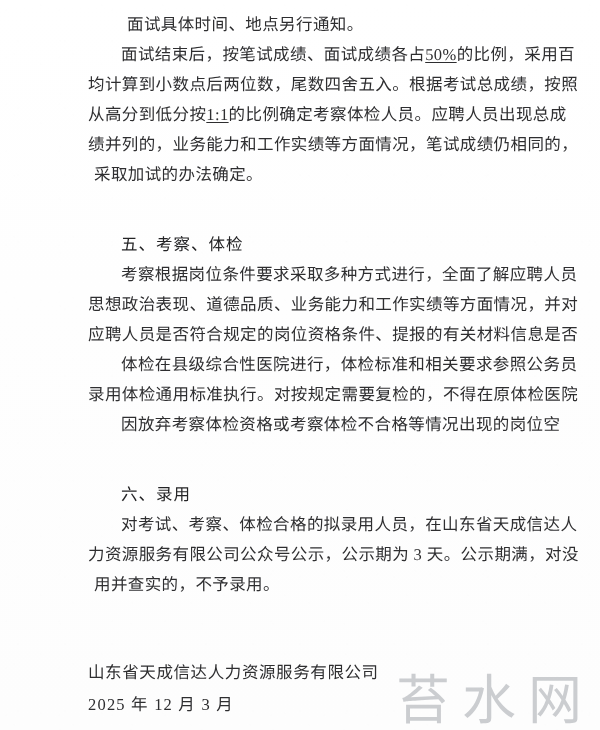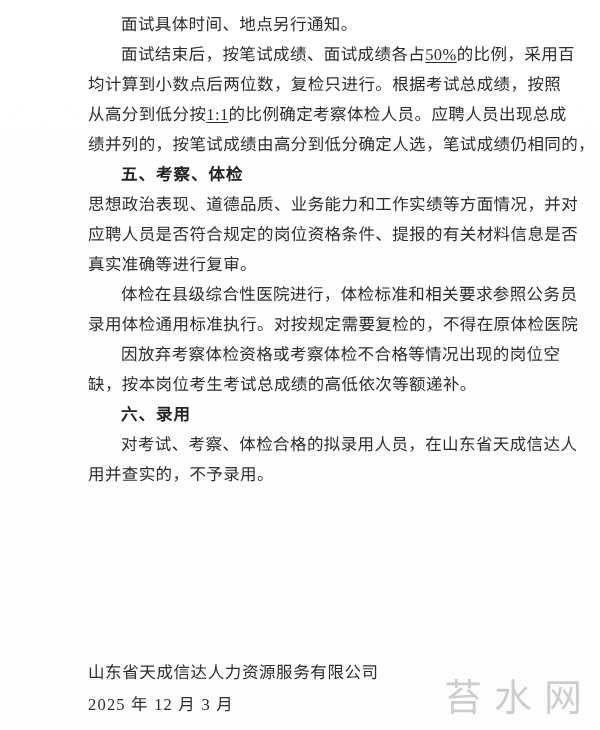--- a/index.html
+++ b/index.html
@@ -59,27 +59,29 @@
   .line.just {
     text-align: justify;
     text-align-last: justify;
   }
   .line.indent {
     text-indent: 33px;
   }
   .line.last {
     text-align: left;
     text-align-last: left;
+    margin-left: 6px;
   }
 
   .heading {
-    font-weight: bold;
+    font-weight: normal;
     text-indent: 33px;
     letter-spacing: 1px;
     color: #232325;
+    margin-top: 40px;
   }
 
   .u {
     text-decoration: underline;
     text-underline-offset: 2px;
   }
 
   .sig {
     position: absolute;
     left: 88px;
@@ -93,22 +95,22 @@
     white-space: nowrap;
   }
   .sig-org { top: 658px; padding-right: 6px; }
   .sig-date { top: 690px; padding-right: 24px; letter-spacing: 1.2px; }
 
   
   .watermark {
     position: absolute;
     right: 6px;
     bottom: 2px;
-    font-family: Liberation Mono, monospace;
-    font-size: 38px;
+    font-family: Liberation Serif, serif;
+    font-size: 54px;
     line-height: 54px;
     letter-spacing: 12px;
     color: rgba(90, 95, 105, 0.30);
     white-space: nowrap;
     pointer-events: none;
     user-select: none;
   }
   .watermark-sub {
     position: absolute;
     right: 14px;
@@ -128,42 +130,43 @@
 <div class="page">
   <div class="page-noise"></div>
 
   <div class="body-text" style="top:10px">
 
     <div class="line indent last">面试具体时间、地点另行通知。</div>
 
     <div class="line just indent"><span>面试结束后，按笔试成绩、面试成绩各占</span><span class="u">50%</span><span>的比例，采用百</span></div>
 
 
-    <div class="line just">均计算到小数点后两位数，复检只进行。根据考试总成绩，按照</div>
+    <div class="line just">均计算到小数点后两位数，尾数四舍五入。根据考试总成绩，按照</div>
 
     <div class="line just"><span>从高分到低分按</span><span class="u">1:1</span><span>的比例确定考察体检人员。应聘人员出现总成</span></div>
 
-    <div class="line just">绩并列的，按笔试成绩由高分到低分确定人选，笔试成绩仍相同的，</div>
+    <div class="line just">绩并列的，业务能力和工作实绩等方面情况，笔试成绩仍相同的，</div>
 
+    <div class="line last">采取加试的办法确定。</div>
 
     <div class="line heading">五、考察、体检</div>
 
+    <div class="line just indent">考察根据岗位条件要求采取多种方式进行，全面了解应聘人员</div>
     <div class="line just">思想政治表现、道德品质、业务能力和工作实绩等方面情况，并对</div>
     <div class="line just">应聘人员是否符合规定的岗位资格条件、提报的有关材料信息是否</div>
-    <div class="line last">真实准确等进行复审。</div>
 
     <div class="line just indent">体检在县级综合性医院进行，体检标准和相关要求参照公务员</div>
     <div class="line just">录用体检通用标准执行。对按规定需要复检的，不得在原体检医院</div>
 
     <div class="line just indent">因放弃考察体检资格或考察体检不合格等情况出现的岗位空</div>
-    <div class="line last">缺，按本岗位考生考试总成绩的高低依次等额递补。</div>
 
     <div class="line heading">六、录用</div>
 
     <div class="line just indent">对考试、考察、体检合格的拟录用人员，在山东省天成信达人</div>
+    <div class="line just">力资源服务有限公司公众号公示，公示期为 3 天。公示期满，对没</div>
     <div class="line last">用并查实的，不予录用。</div>
   </div>
 
   <div class="sig sig-org">山东省天成信达人力资源服务有限公司</div>
   <div class="sig sig-date">2025 年 12 月 3 月</div>
 
   <div class="watermark">苔水网</div>
   <div class="watermark-sub">· · ·</div>
 </div>
 

